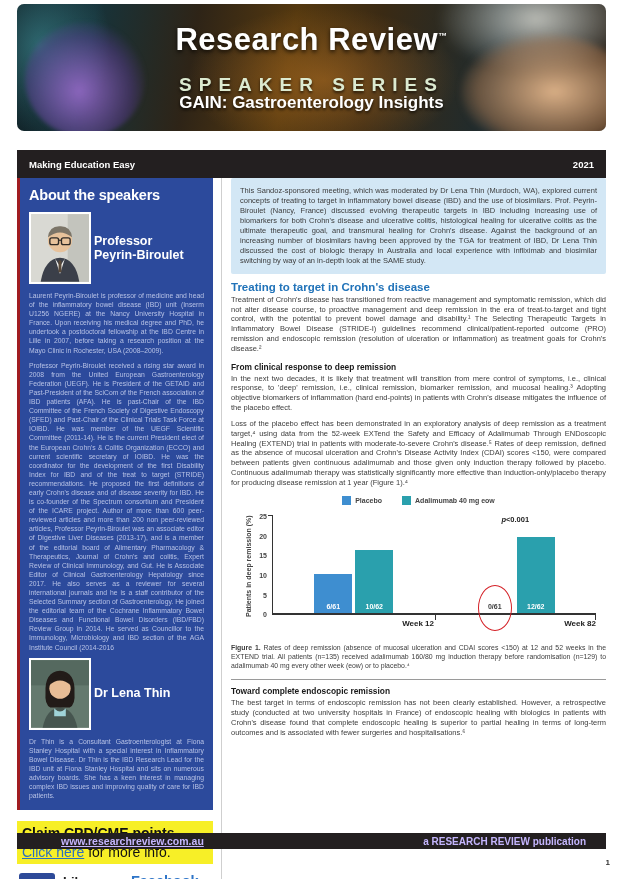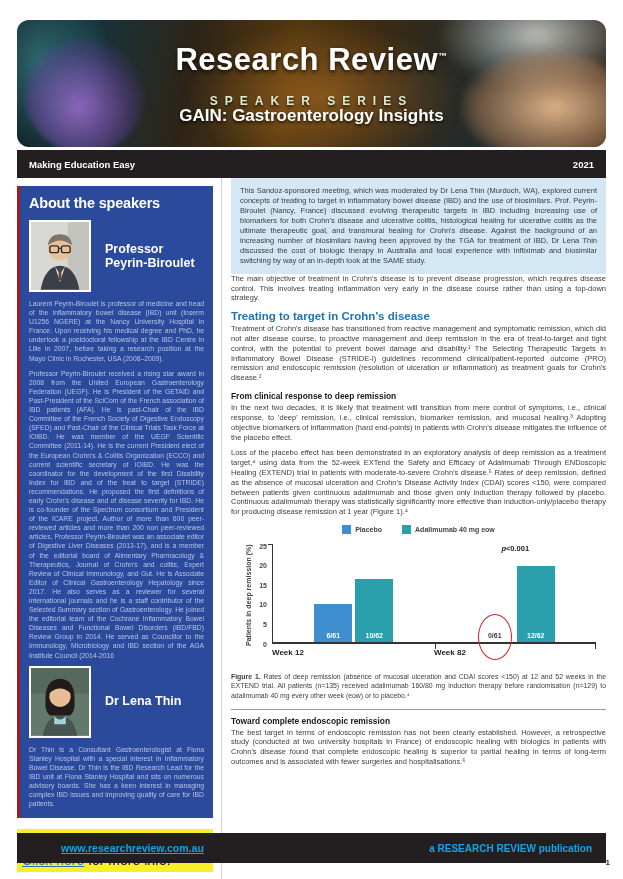--- a/index.html
+++ b/index.html
@@ -4,59 +4,59 @@
 <style>
   * { margin:0; padding:0; box-sizing:border-box; }
   html,body { background:#e9e9e9; }
   .page {
     position:relative; width:623px; height:879px; background:#fff;
     font-family:"Liberation Sans","DejaVu Sans",sans-serif; overflow:hidden;
     margin:0 auto;
   }
   
   .banner {
-    position:absolute; left:17px; top:20px; width:589px; height:127px;
-    border-radius:12px; overflow:hidden;
+    position:absolute; left:17px; top:4px; width:589px; height:127px;
+    border-radius:7px; overflow:hidden;
     background:linear-gradient(100deg,#0e1b20 0%,#17333a 13%,#2e2417 30%,#54380f 46%,#3a2a14 60%,#1f2b2e 80%,#241c13 100%);
   }
   .banner .art { position:absolute; pointer-events:none; }
   .art-spine { left:-10px; top:-10px; width:110px; height:150px;
     background:radial-gradient(ellipse at 30% 35%,rgba(70,160,170,.55),transparent 65%); }
   .art-gut { left:8px; top:18px; width:120px; height:115px; border-radius:50%;
     background:radial-gradient(ellipse at 45% 60%,rgba(150,105,200,.9),rgba(95,60,150,.45) 55%,transparent 75%);
     filter:blur(2px); }
   .art-glow { left:28%; top:0; width:48%; height:127px;
     background:radial-gradient(ellipse at 50% 60%,rgba(235,145,45,.38),transparent 68%); }
   .art-coat { right:-30px; top:-40px; width:200px; height:110px; border-radius:50%;
     background:radial-gradient(ellipse,rgba(238,238,230,.75),transparent 70%); filter:blur(4px); }
   .art-hands { right:-25px; top:30px; width:170px; height:115px; border-radius:50%;
     background:radial-gradient(ellipse at 55% 50%,rgba(228,183,140,.95),rgba(175,125,85,.5) 58%,transparent 75%);
     filter:blur(3px); }
   .banner-text { position:absolute; inset:0; z-index:3; display:flex; flex-direction:column;
     align-items:center; justify-content:center; text-align:center; }
   .brand { font-size:31px; font-weight:bold; color:#fff; letter-spacing:.5px;
     text-shadow:0 2px 4px rgba(0,0,0,.75); line-height:1; }
   .brand sup { font-size:9px; vertical-align:super; }
-  .series { font-size:12px; font-weight:bold; color:#dcead0; letter-spacing:7px;
+  .series { font-size:19px; font-weight:bold; color:#dcead0; letter-spacing:7px;
     margin-top:20px; text-shadow:0 2px 3px rgba(0,0,0,.7); line-height:1; }
   .edition { font-size:17px; font-weight:bold; color:#fff; margin-top:0;
     text-shadow:0 2px 3px rgba(0,0,0,.75); line-height:1; }
   
   .tagline-bar { position:absolute; left:17px; top:150px; width:589px; height:28px;
     background:#231f20; color:#fff; display:flex; justify-content:space-between;
     align-items:center; padding:0 12px; font-weight:bold; font-size:9.5px; }
   
   .content { position:absolute; left:17px; top:178px; width:589px; display:flex; }
   .left-col { width:196px; flex:none; }
   .right-col { flex:1; margin-left:8px; border-left:1px solid #cfcfcf; padding-left:9px; min-height:646px; }
   
   .speakers-box { background:var(--sidebar-blue,#2c4a9c); border-left:3px solid var(--accent-red,#a01d21);
-    padding:9px 9px 10px; color:#fff;margin-top:8px; }
+    padding:9px 9px 10px; color:#fff; }
   .speakers-box h2 { font-size:14.5px; margin:0 0 9px; letter-spacing:-.2px; }
-  .speaker-row { display:flex; gap:14px; align-items:center; margin:4px 0 7px; }
+  .speaker-row { display:flex; gap:3px; align-items:center; margin:4px 0 7px; }
   .photo { width:62px; height:72px; border:2px solid #fff; flex:none; background:#d8d8d2; }
   .photo svg { display:block; width:100%; height:100%; }
   .speaker-name { font-size:12.5px; font-weight:bold; line-height:1.15; }
   .bio { color:#b7c2e6; font-size:6.8px; line-height:1.34; margin:0 0 6px; text-align:justify; }
   .cpd-strip { margin-top:11px; background:var(--cpd-yellow,#f7ef27); font-size:14px;
     padding:3px 5px; color:#111; line-height:1.3; }
   .cpd-strip .b { font-weight:bold; }
   .cpd-strip a { color:var(--link-blue,#2a6fc0); text-decoration:underline; cursor:pointer; }
   .fb-block { margin-top:9px; display:flex; gap:8px; align-items:center; padding-left:2px; }
   .fb-logo { width:36px; height:36px; border-radius:3px; background:var(--facebook-blue,#2d4a99);
@@ -100,28 +100,28 @@
     color:#fff; font-weight:bold; font-size:7px; }
   .bar-label.zero { position:absolute; bottom:3px; color:#3c3c3c; }
   .zero-circle { position:absolute; width:34px; height:46px; left:50%; transform:translateX(-50%);
     bottom:-18px; border:1.6px solid var(--circle-red,#d42127); border-radius:50%; }
   .axis-mid-tick, .axis-end-tick { position:absolute; bottom:-7px; width:1.5px; height:7px; background:#333; }
   .axis-mid-tick { left:50%; } .axis-end-tick { right:0; }
   .chart-annot { position:absolute; left:75%; top:0; transform:translateX(-50%);
     font-size:7.5px; font-weight:bold; color:#222; }
   .chart-annot::first-letter { font-style:italic; }
   .xlabels { position:absolute; left:0; right:6px; top:104px; display:flex; }
-  .xlabel { width:50%; text-align:left; font-size:8px; font-weight:bold; color:#222; }
+  .xlabel { width:50%; text-align:right; font-size:8px; font-weight:bold; color:#222; }
   .caption { font-size:6.9px; color:#3c3c3c; line-height:1.33; margin-top:6px; text-align:justify; }
   .caption .b { font-weight:bold; }
   .rule { border:none; border-top:1px solid #9a9a9a; margin:9px 0 6px; }
   
-  .footer-bar { position:absolute; left:17px; top:833px; width:589px; height:30px;
-    background:#231f20; color:#0ea5e9; display:flex; align-items:center;
-    justify-content:space-between; padding:0 14px 0 44px; }
+  .footer-bar { position:absolute; left:17px; top:833px; width:589px; height:16px;
+    background:#231f20; color:#c4b5fd; display:flex; align-items:center;
+    justify-content:space-between; padding:0 20px 0 44px; }
   .footer-url { font-weight:bold; text-decoration:underline; font-size:10.5px; cursor:pointer; }
   .footer-pub { font-weight:bold; font-size:10px; }
   .page-num { position:absolute; right:13px; top:858px; font-size:8px; font-weight:bold; color:#333; }
 </style>
 </head>
 <body>
 
 <div class="page">
 
   <div class="banner">
@@ -208,21 +208,20 @@
           <a class="fb-url">facebook.com/researchreviewau/</a>
         </div>
       </div>
     </aside>
 
     <main class="right-col">
       <div class="intro-box">This Sandoz-sponsored meeting, which was moderated by Dr Lena Thin (Murdoch, WA), explored current concepts of treating to target in inflammatory bowel disease (IBD) and the use of biosimilars. Prof. Peyrin-Biroulet (Nancy, France) discussed evolving therapeutic targets in IBD including increasing use of biomarkers for both Crohn's disease and ulcerative colitis, histological healing for ulcerative colitis as the ultimate therapeutic goal, and transmural healing for Crohn's disease. Against the background of an increasing number of biosimilars having been approved by the TGA for treatment of IBD, Dr Lena Thin discussed the cost of biologic therapy in Australia and local experience with infliximab and biosimilar switching by way of an in-depth look at the SAME study.</div>
 
 
 
-      <p class="body">The main objective of treatment in Crohn's disease is to prevent disease progression, which requires disease control. This involves treating inflammation very early in the disease course rather than using a top-down strategy.</p>
 
       <h3 class="blue">Treating to target in Crohn's disease</h3>
       <p class="body">Treatment of Crohn's disease has transitioned from reactive management and symptomatic remission, which did not alter disease course, to proactive management and deep remission in the era of treat-to-target and tight control, with the potential to prevent bowel damage and disability.¹ The Selecting Therapeutic Targets in Inflammatory Bowel Disease (STRIDE-I) guidelines recommend clinical/patient-reported outcome (PRO) remission and endoscopic remission (resolution of ulceration or inflammation) as treatment goals for Crohn's disease.²</p>
 
       <h4 class="sub">From clinical response to deep remission</h4>
       <p class="body">In the next two decades, it is likely that treatment will transition from mere control of symptoms, i.e., clinical response, to 'deep' remission, i.e., clinical remission, biomarker remission, and mucosal healing.³ Adopting objective biomarkers of inflammation (hard end-points) in patients with Crohn's disease mitigates the influence of the placebo effect.</p>
       <p class="body"><span>Loss of the placebo effect has been demonstrated in an exploratory analysis of deep remission as a treatment target,⁴ using data from the 52-week EXTend the Safety and Efficacy of Adalimumab Through ENDoscopic Healing (EXTEND) trial in patients with moderate-to-severe Crohn's disease.⁵ Rates of deep remission, defined as the absence of mucosal ulceration and Crohn's Disease Activity Index (CDAI) scores &lt;150, were compared between patients given continuous adalimumab and those given only induction therapy followed by placebo. Continuous adalimumab therapy was statistically significantly more effective than induction-only/placebo therapy for producing disease remission at 1 year (</span><span class="caption b" style="font-size:7.5px">Figure 1</span><span>).⁴</span></p>
 
       <div class="figure">
         <div class="legend">

